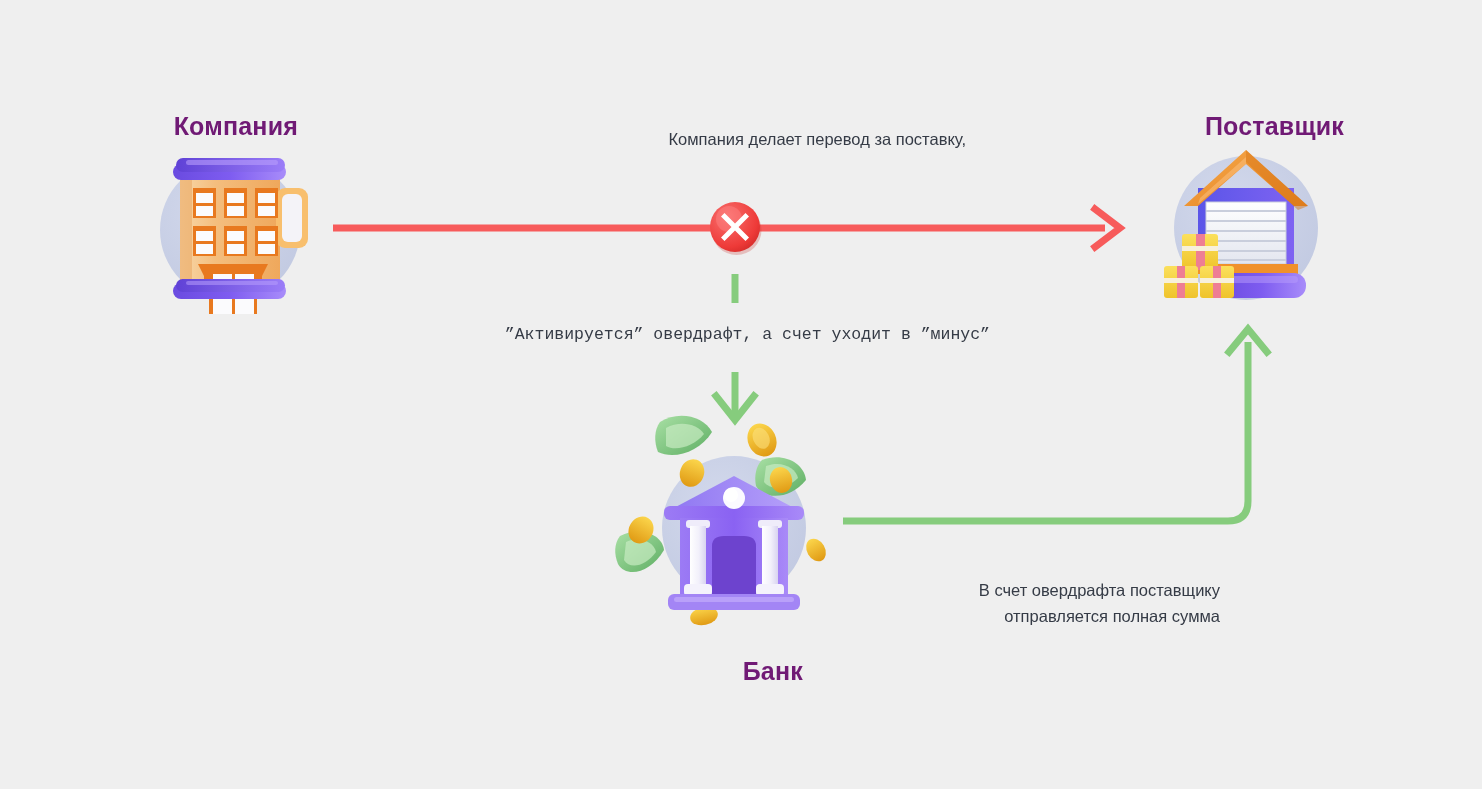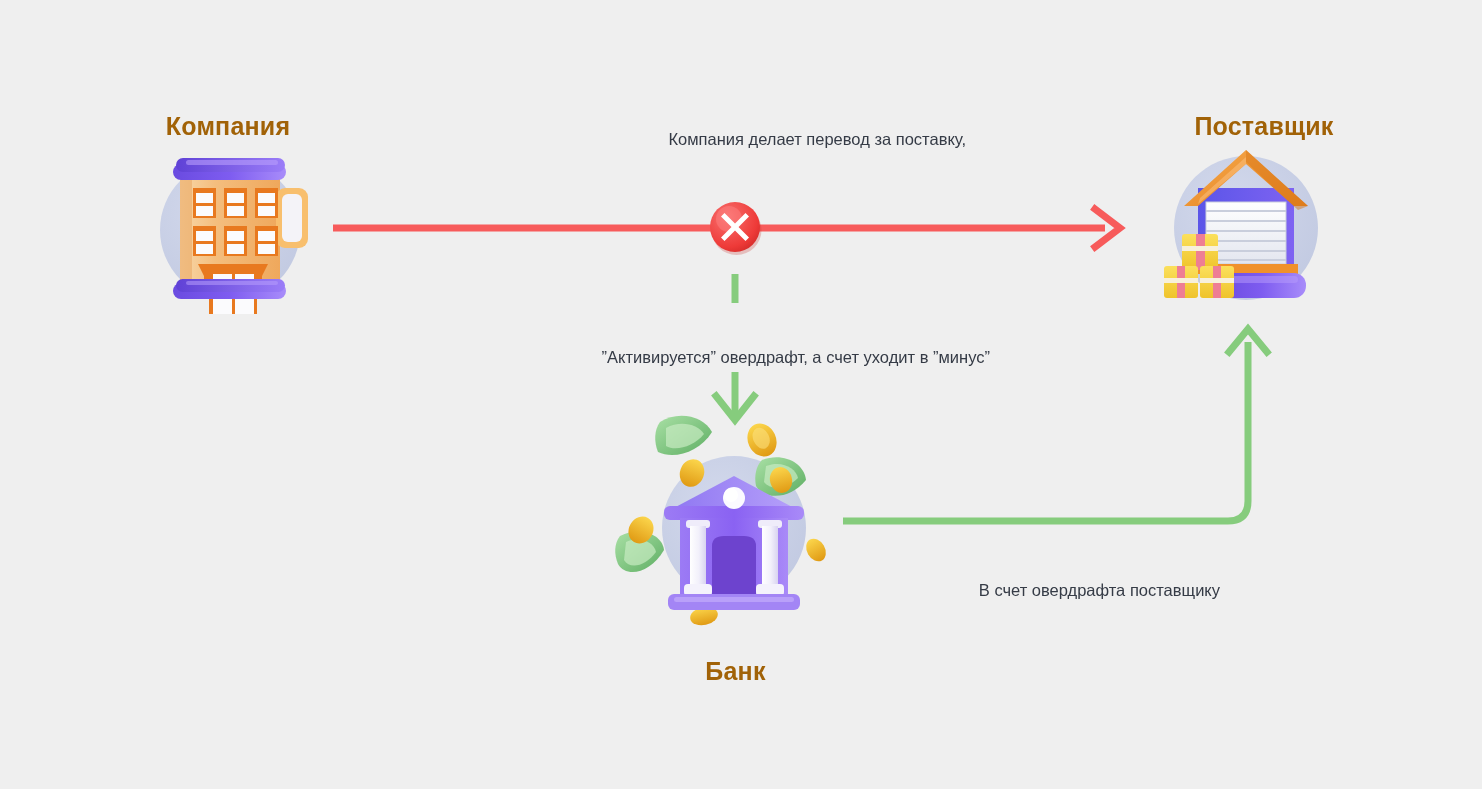--- a/index.html
+++ b/index.html
@@ -8,40 +8,40 @@
     background:#EFEFEF;
     font-family:"Liberation Sans","DejaVu Sans",sans-serif;
     overflow:hidden;
     position:relative;
   }
   #stage{position:absolute;left:0;top:0;width:1482px;height:789px;}
   .node-title{
     position:absolute;
     font-size:25px;
     font-weight:bold;
-    color:#a16207;
+    color:#701a75;
     letter-spacing:.2px;
     white-space:nowrap;
-    text-align:center;
+    text-align:right;
   }
   .edge-label{
     position:absolute;
     font-size:16.5px;
     color:#353B46;
     line-height:26px;
     text-align:right;
     white-space:nowrap;
   }
   .illus{position:absolute;}
   svg{display:block;overflow:visible;}
   #title-company{left:158px;top:112px;width:140px;}
   #title-supplier{left:1184px;top:112px;width:160px;}
   #title-bank{left:668px;top:657px;width:135px;}
   #label-top{left:506px;top:126px;width:460px;}
-  #label-mid{left:480px;top:344px;width:510px;}
+  #label-mid{left:480px;top:322px;width:510px;font-family:Liberation Mono, monospace;}
   #label-bottom{left:880px;top:577px;width:340px;}
   #illus-company{left:152px;top:148px;}
   #illus-supplier{left:1158px;top:142px;}
   #illus-bank{left:608px;top:408px;}
   #edges{position:absolute;left:0;top:0;}
 </style>
 </head>
 <body style="background: rgb(239, 239, 239);">
 
 <div id="stage">
@@ -338,15 +338,16 @@
   <div class="edge-label" id="label-top">
     <div>Компания делает перевод за поставку,</div>
   </div>
 
   <div class="edge-label" id="label-mid">
     <div>”Активируется” овердрафт, а счет уходит в ”минус”</div>
   </div>
 
   <div class="edge-label" id="label-bottom">
     <div>В счет овердрафта поставщику</div>
+    <div>отправляется полная сумма</div>
   </div>
 
 </div>
 
 </body></html>

